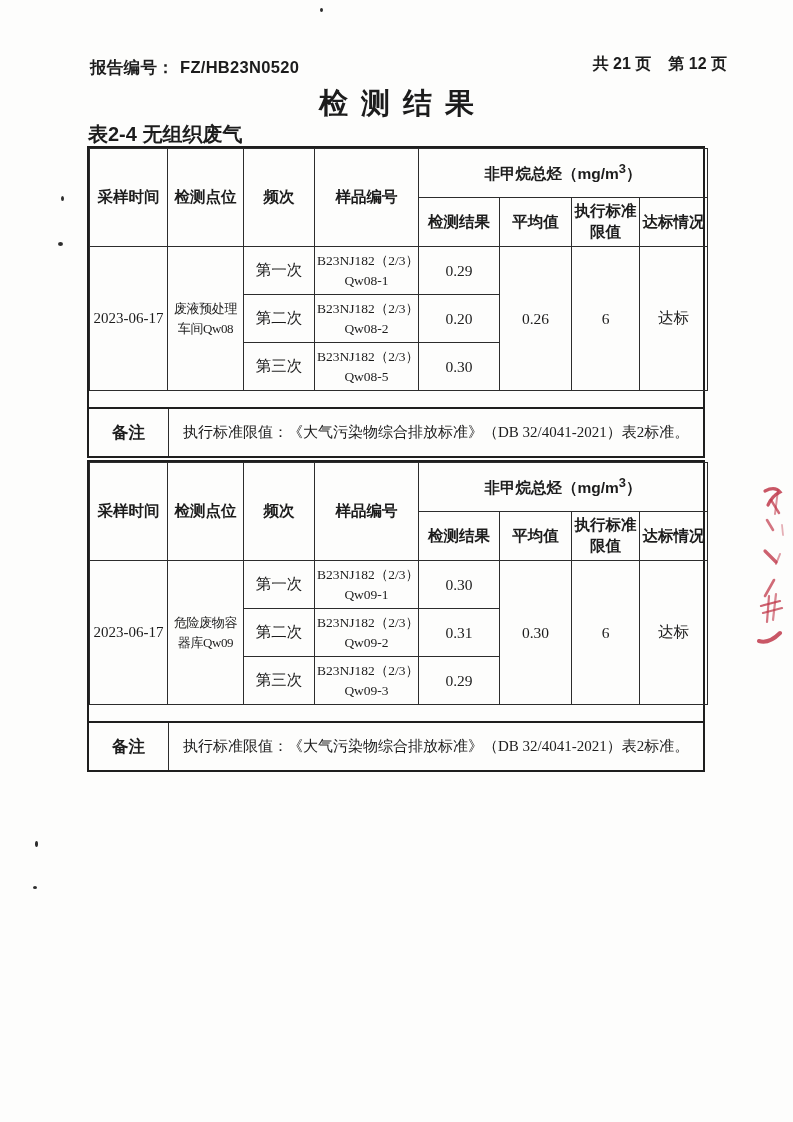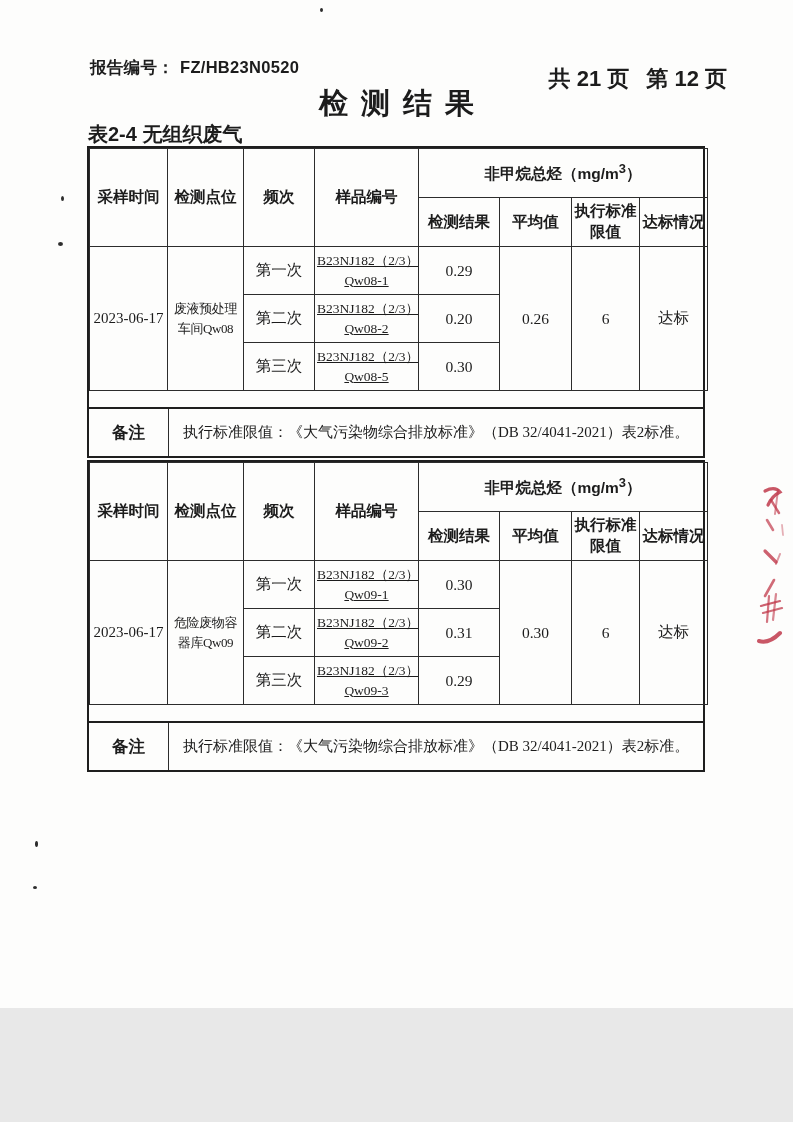--- a/index.html
+++ b/index.html
@@ -2,38 +2,38 @@
 <html><head>
 <meta charset="utf-8">
 <style>
   html,body{margin:0;padding:0;}
   body{
     background:#e8e8e8;
     font-family:"Liberation Serif", serif;
   }
   .page{
     position:relative;
-    width:793px;height:1008px;
+    width:793px;height:1122px;
     margin:0 auto;
     background:#fdfdfc;
     color:#1c1c1c;
     overflow:hidden;
   }
   
   .report-no{
     position:absolute;left:90px;top:57px;
     font-family:"Liberation Sans", sans-serif;
     font-weight:600;font-size:16.5px;letter-spacing:0.3px;
     white-space:nowrap;
   }
   .report-no .val{margin-left:6px;}
   .page-count{
-    position:absolute;right:66px;top:64px;
-    font-family:"Liberation Sans", sans-serif;
-    font-weight:600;font-size:22px;
+    position:absolute;right:66px;top:54px;
+    font-family:"Liberation Sans", sans-serif;
+    font-weight:600;font-size:16px;
     display:flex;gap:17px;white-space:nowrap;
   }
   .doc-title{
     position:absolute;left:0;top:84px;width:100%;
     text-align:center;
     font-family:"Liberation Sans", sans-serif;
     font-weight:bold;font-size:29px;
     letter-spacing:0.45em;text-indent:0.45em;
   }
   .tbl-caption{
@@ -67,21 +67,21 @@
   th{
     font-family:"Liberation Sans", sans-serif;
     font-weight:600;font-size:15.5px;
     line-height:1.35;
   }
   td{
     font-size:15.5px;
   }
   td.date{font-size:15px;white-space:nowrap;}
   td.point .ln{display:block;white-space:nowrap;font-size:13px;letter-spacing:-0.4px;line-height:1.5;}
-  td.sample .ln{display:block;white-space:nowrap;font-size:13.5px;line-height:1.45;text-decoration:underline;}
+  td.sample .ln{display:block;white-space:nowrap;font-size:13.5px;line-height:1.45;}
   td.freq{white-space:nowrap;margin-top:7px;}
   
   .remark{
     display:flex;align-items:stretch;
     margin-top:16px;
     border-top:2.5px solid #1e1e1e;
     height:47px;
   }
   .remark-label{
     flex:0 0 79px;

